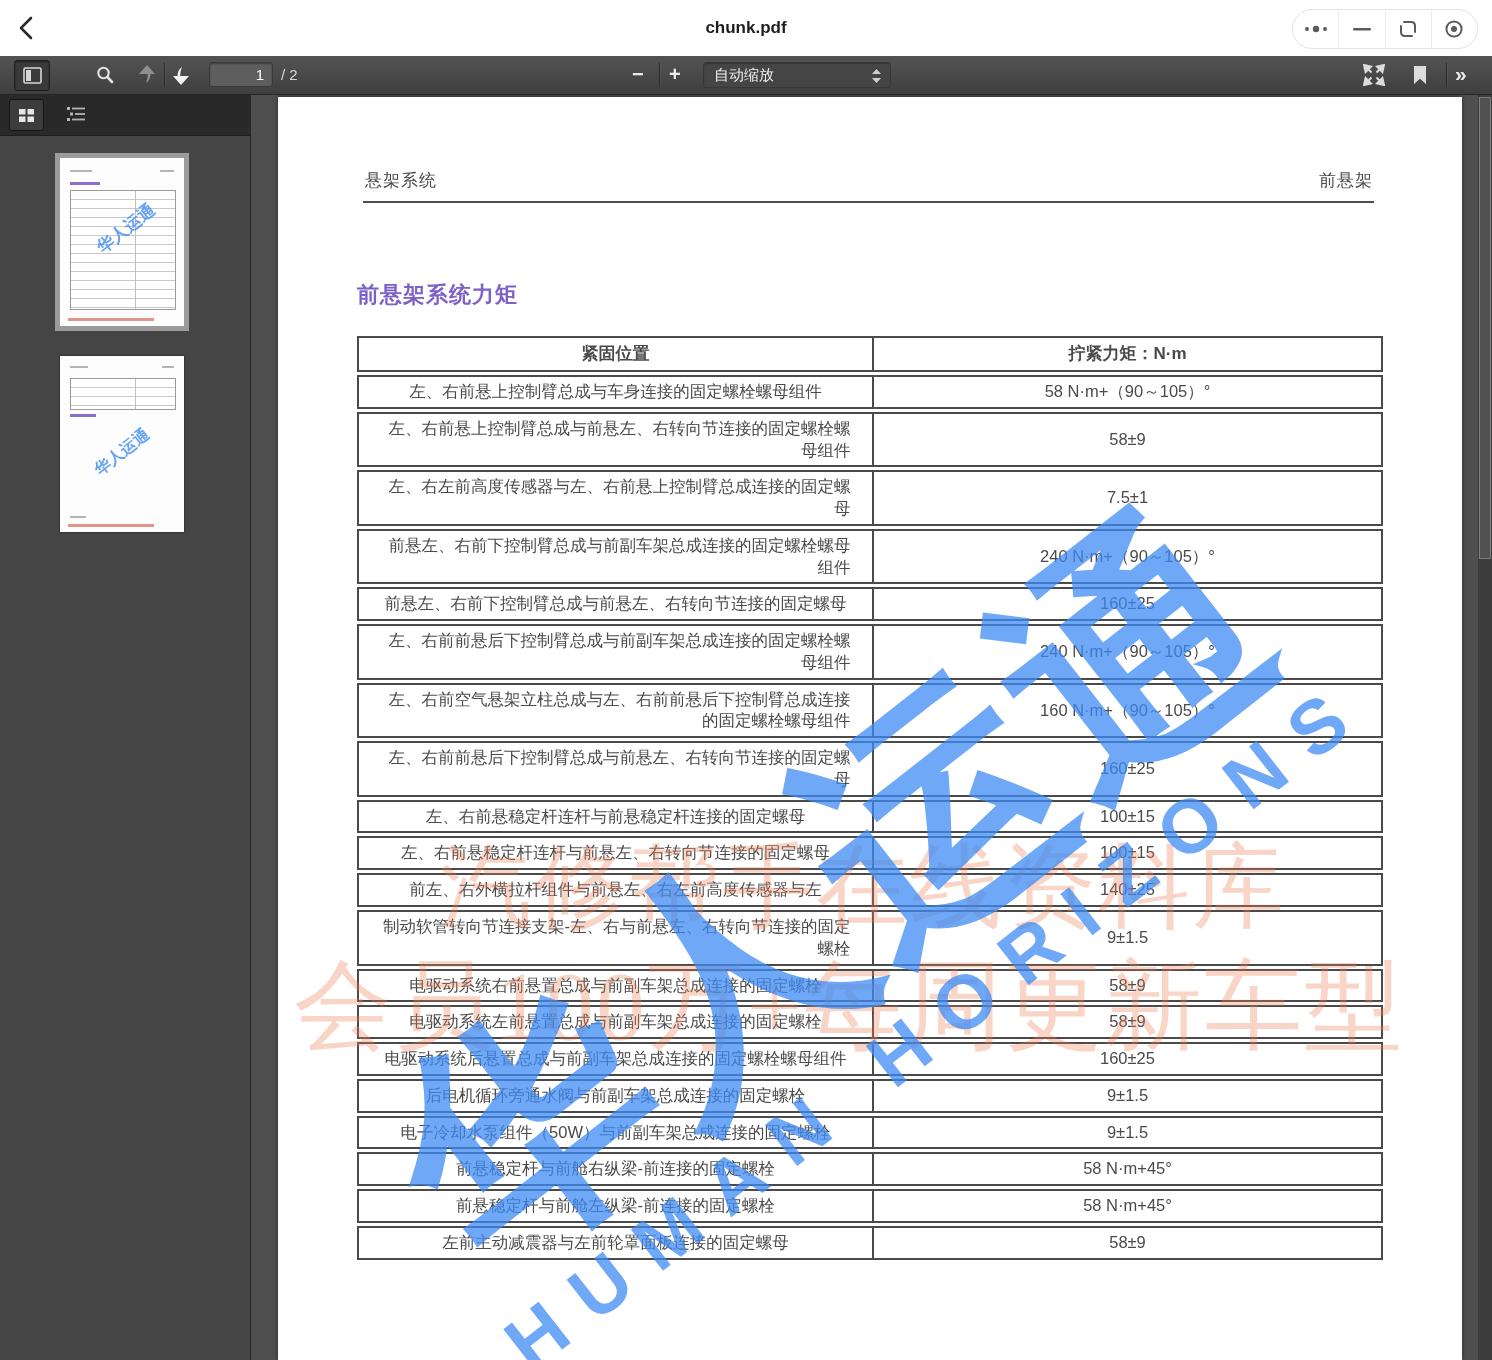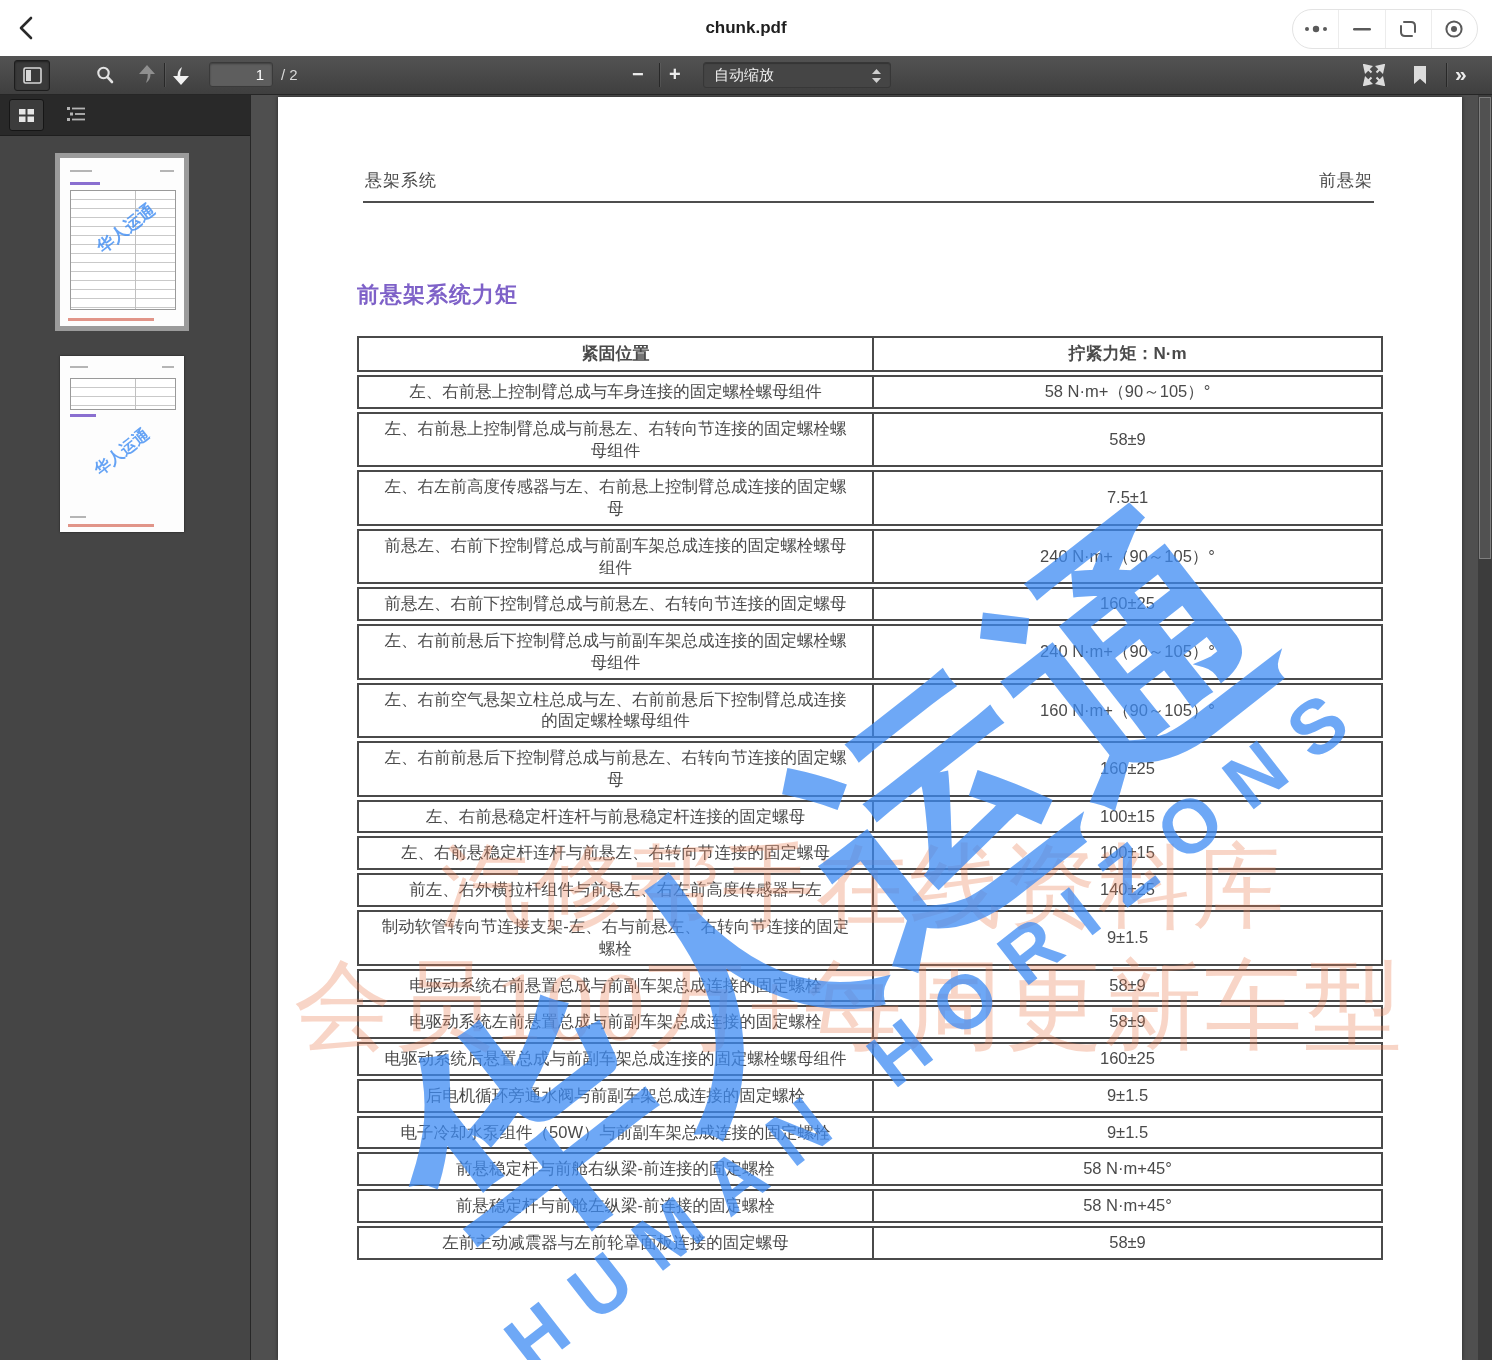--- a/index.html
+++ b/index.html
@@ -68,21 +68,21 @@
   .doc-header-right{position:absolute;right:89px;top:72px;font-size:17px;color:#4a4a4a;letter-spacing:1px;}
   .doc-rule{position:absolute;left:85px;top:104px;width:1011px;height:2px;background:#4e4e4e;}
   .doc-section-title{position:absolute;left:79px;top:183px;font-size:22px;font-weight:700;color:#7e61c8;letter-spacing:1px;}
 
   .torque-table{position:absolute;left:79px;top:236px;width:1026px;border-collapse:separate;border-spacing:0 3px;}
   .torque-table th,.torque-table td{border:2px solid #4a4a4a;color:#4a4a4a;text-align:center;
         font-size:16.5px;padding:4px 8px;line-height:1.32;background:transparent;}
   .torque-table th{font-weight:700;height:24px;font-size:17px;}
   .torque-table td:first-child,.torque-table th:first-child{border-right-width:2px;width:497px;margin-top:37px;}
   .torque-table td:last-child,.torque-table th:last-child{border-left:none;}
-  .loc{display:inline-block;max-width:470px;}
+  .loc{display:inline-block;max-width:470px;text-align:right;}
 
   
   .wm-pink{position:absolute;font-family:"Liberation Serif","DejaVu Serif",serif;
            color:rgba(233,128,86,.33);white-space:nowrap;z-index:4;pointer-events:none;}
   .wm-pink1{left:162px;top:728px;font-size:92px;letter-spacing:2px;}
   .wm-pink2{left:16px;top:844px;font-size:98px;letter-spacing:2px;}
   .wm-blue{position:absolute;left:-85px;top:660px;width:1330px;z-index:5;pointer-events:none;
            transform:rotate(-38deg);text-align:center;color:rgba(59,138,243,.74);}
   .wm-blue-cn{font-size:250px;font-weight:700;letter-spacing:6px;line-height:1;white-space:nowrap;}
   .wm-blue-en{font-size:76px;font-weight:700;letter-spacing:26px;line-height:1;margin-top:6px;white-space:nowrap;}

